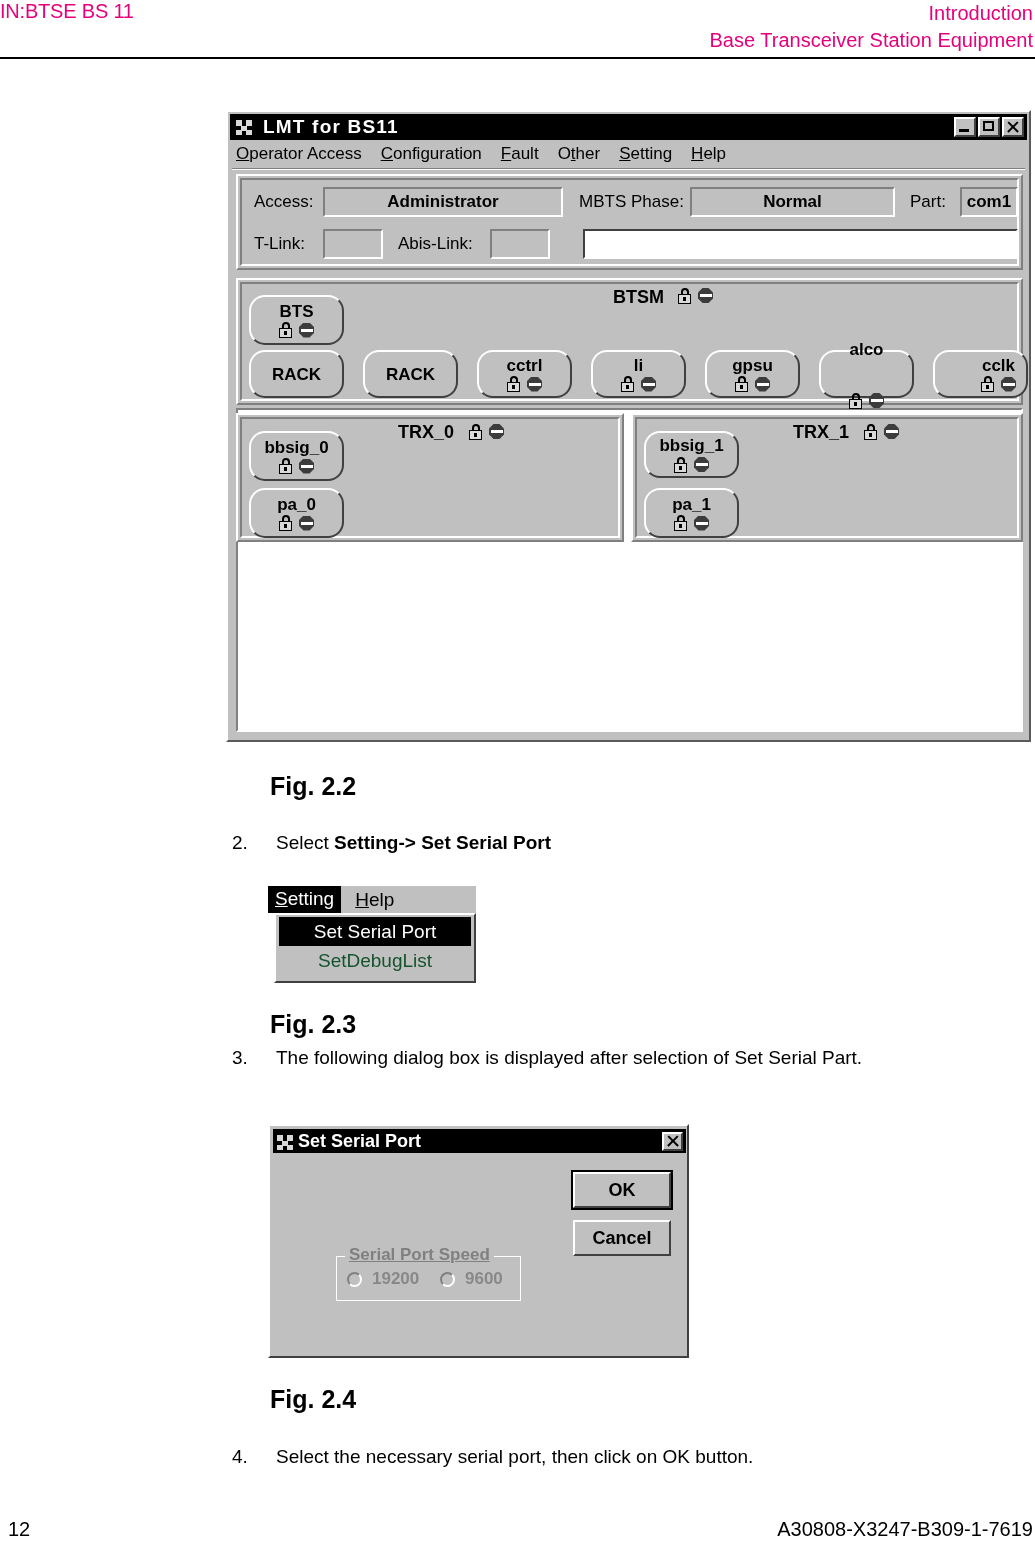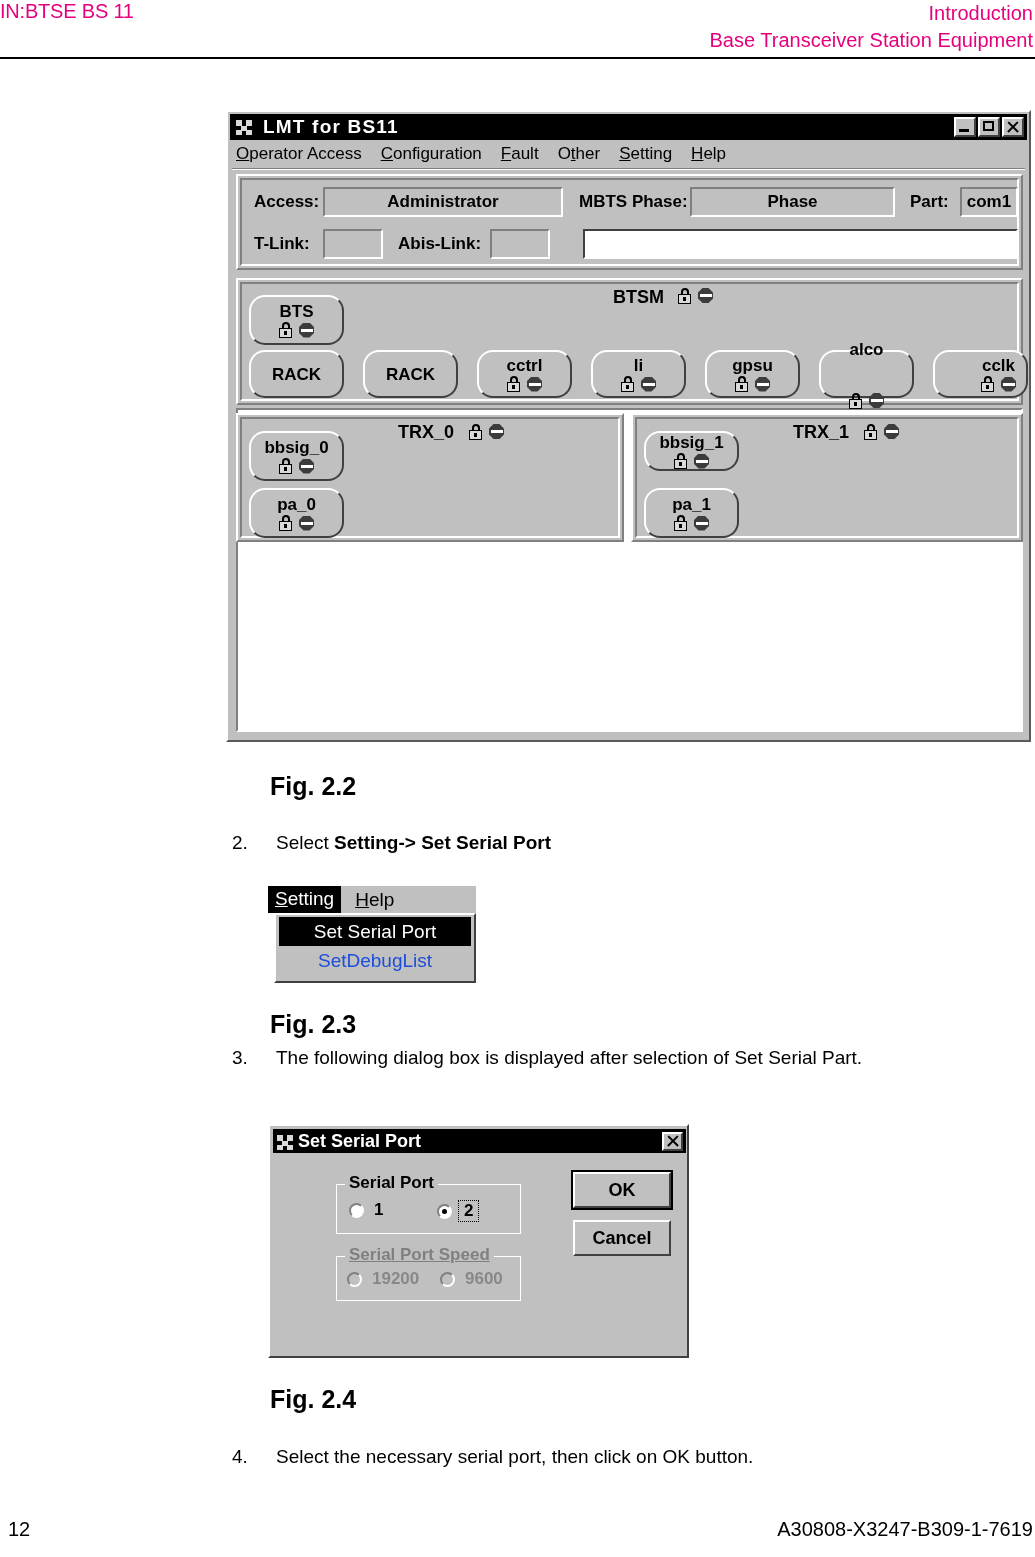--- a/index.html
+++ b/index.html
@@ -167,21 +167,21 @@
     left: 2px; top: 2px;
     width: 779px; height: 88px;
     border-top: 2px solid #808080;
     border-left: 2px solid #808080;
     border-right: 2px solid #ffffff;
     border-bottom: 2px solid #ffffff;
     box-sizing: border-box;
   }
   .fld-label {
     position: absolute;
-    font-size: 17px; font-weight: bold;
+    font-size: 17px; font-weight: normal;
     white-space: nowrap;
   }
   .sunken {
     position: absolute;
     background: #c0c0c0;
     border-top: 2px solid #808080;
     border-left: 2px solid #808080;
     border-right: 2px solid #ffffff;
     border-bottom: 2px solid #ffffff;
     box-sizing: border-box;
@@ -390,21 +390,21 @@
     border-bottom: 2px solid #404040;
     box-sizing: border-box;
     padding-top: 2px;
   }
   .mp-item {
     height: 29px;
     display: flex;
     align-items: center;
     justify-content: center;
     font-size: 19px;
-    color: #1d4ed8;
+    color: #14532d;
     white-space: nowrap;
   }
   .mp-item.sel {
     background: #000000;
     color: #ffffff;
     margin: 0 3px;
   }
 
   
   .dlg {
@@ -596,21 +596,21 @@
   </div>
   <div class="menu-sep"></div>
 
   <div class="status-panel">
     <div class="status-panel-inner"></div>
 
     <div class="fld-label" style="left:16px; top:16px;">Access:</div>
     <div class="sunken" style="left:85px; top:11px; width:240px; height:30px;">Administrator</div>
 
     <div class="fld-label" style="left:341px; top:16px;">MBTS Phase:</div>
-    <div class="sunken" style="left:452px; top:11px; width:205px; height:30px;">Phase</div>
+    <div class="sunken" style="left:452px; top:11px; width:205px; height:30px;">Normal</div>
 
     <div class="fld-label" style="left:672px; top:16px;">Part:</div>
     <div class="sunken" style="left:722px; top:11px; width:58px; height:30px;">com1</div>
 
     <div class="fld-label" style="left:16px; top:58px;">T-Link:</div>
     <div class="sunken" style="left:85px; top:53px; width:60px; height:30px;"></div>
 
     <div class="fld-label" style="left:160px; top:58px;">Abis-Link:</div>
     <div class="sunken" style="left:252px; top:53px; width:60px; height:30px;"></div>
 
@@ -768,21 +768,21 @@
     <div class="icon-row" style="position:absolute; left:231px; top:8px;">
       <span class="lock-ico">
           <span class="shackle"></span>
           <span class="body"></span>
           <span class="kh"></span>
         </span>
       <span class="oct-ico">
           <span class="bar"></span>
         </span>
     </div>
-    <div class="dev-btn" style="left:11px; top:16px; width:95px; height:40px;">
+    <div class="dev-btn" style="left:11px; top:16px; width:95px; height:47px;">
       <span class="dev-label">bbsig_1</span>
       <span class="icon-row">
         <span class="lock-ico">
             <span class="shackle"></span>
             <span class="body"></span>
             <span class="kh"></span>
           </span>
         <span class="oct-ico">
             <span class="bar"></span>
           </span>
@@ -839,31 +839,20 @@
         <i></i>
         <i></i>
     </div>
     <div class="dlg-title-text">Set Serial Port</div>
     <div class="dlg-close">
       <span class="g-cl1"></span>
         <span class="g-cl2"></span>
     </div>
   </div>
 
-  <div class="gbox" style="left:66px; top:58px; width:185px; height:50px;">
-    <span class="gbox-title">Serial Port</span>
-    <div class="radio-row" style="left:12px; top:15px;">
-      <span class="radio"></span>
-      <span class="radio-label">1</span>
-    </div>
-    <div class="radio-row" style="left:100px; top:15px;">
-      <span class="radio checked"></span>
-      <span class="radio-label focus">2</span>
-    </div>
-  </div>
 
   <div class="gbox disabled" style="left:66px; top:130px; width:185px; height:45px;">
     <span class="gbox-title">Serial Port Speed</span>
     <div class="radio-row" style="left:10px; top:12px;">
       <span class="radio dis"></span>
       <span class="radio-label dis">19200</span>
     </div>
     <div class="radio-row" style="left:103px; top:12px;">
       <span class="radio dis"></span>
       <span class="radio-label dis">9600</span>

